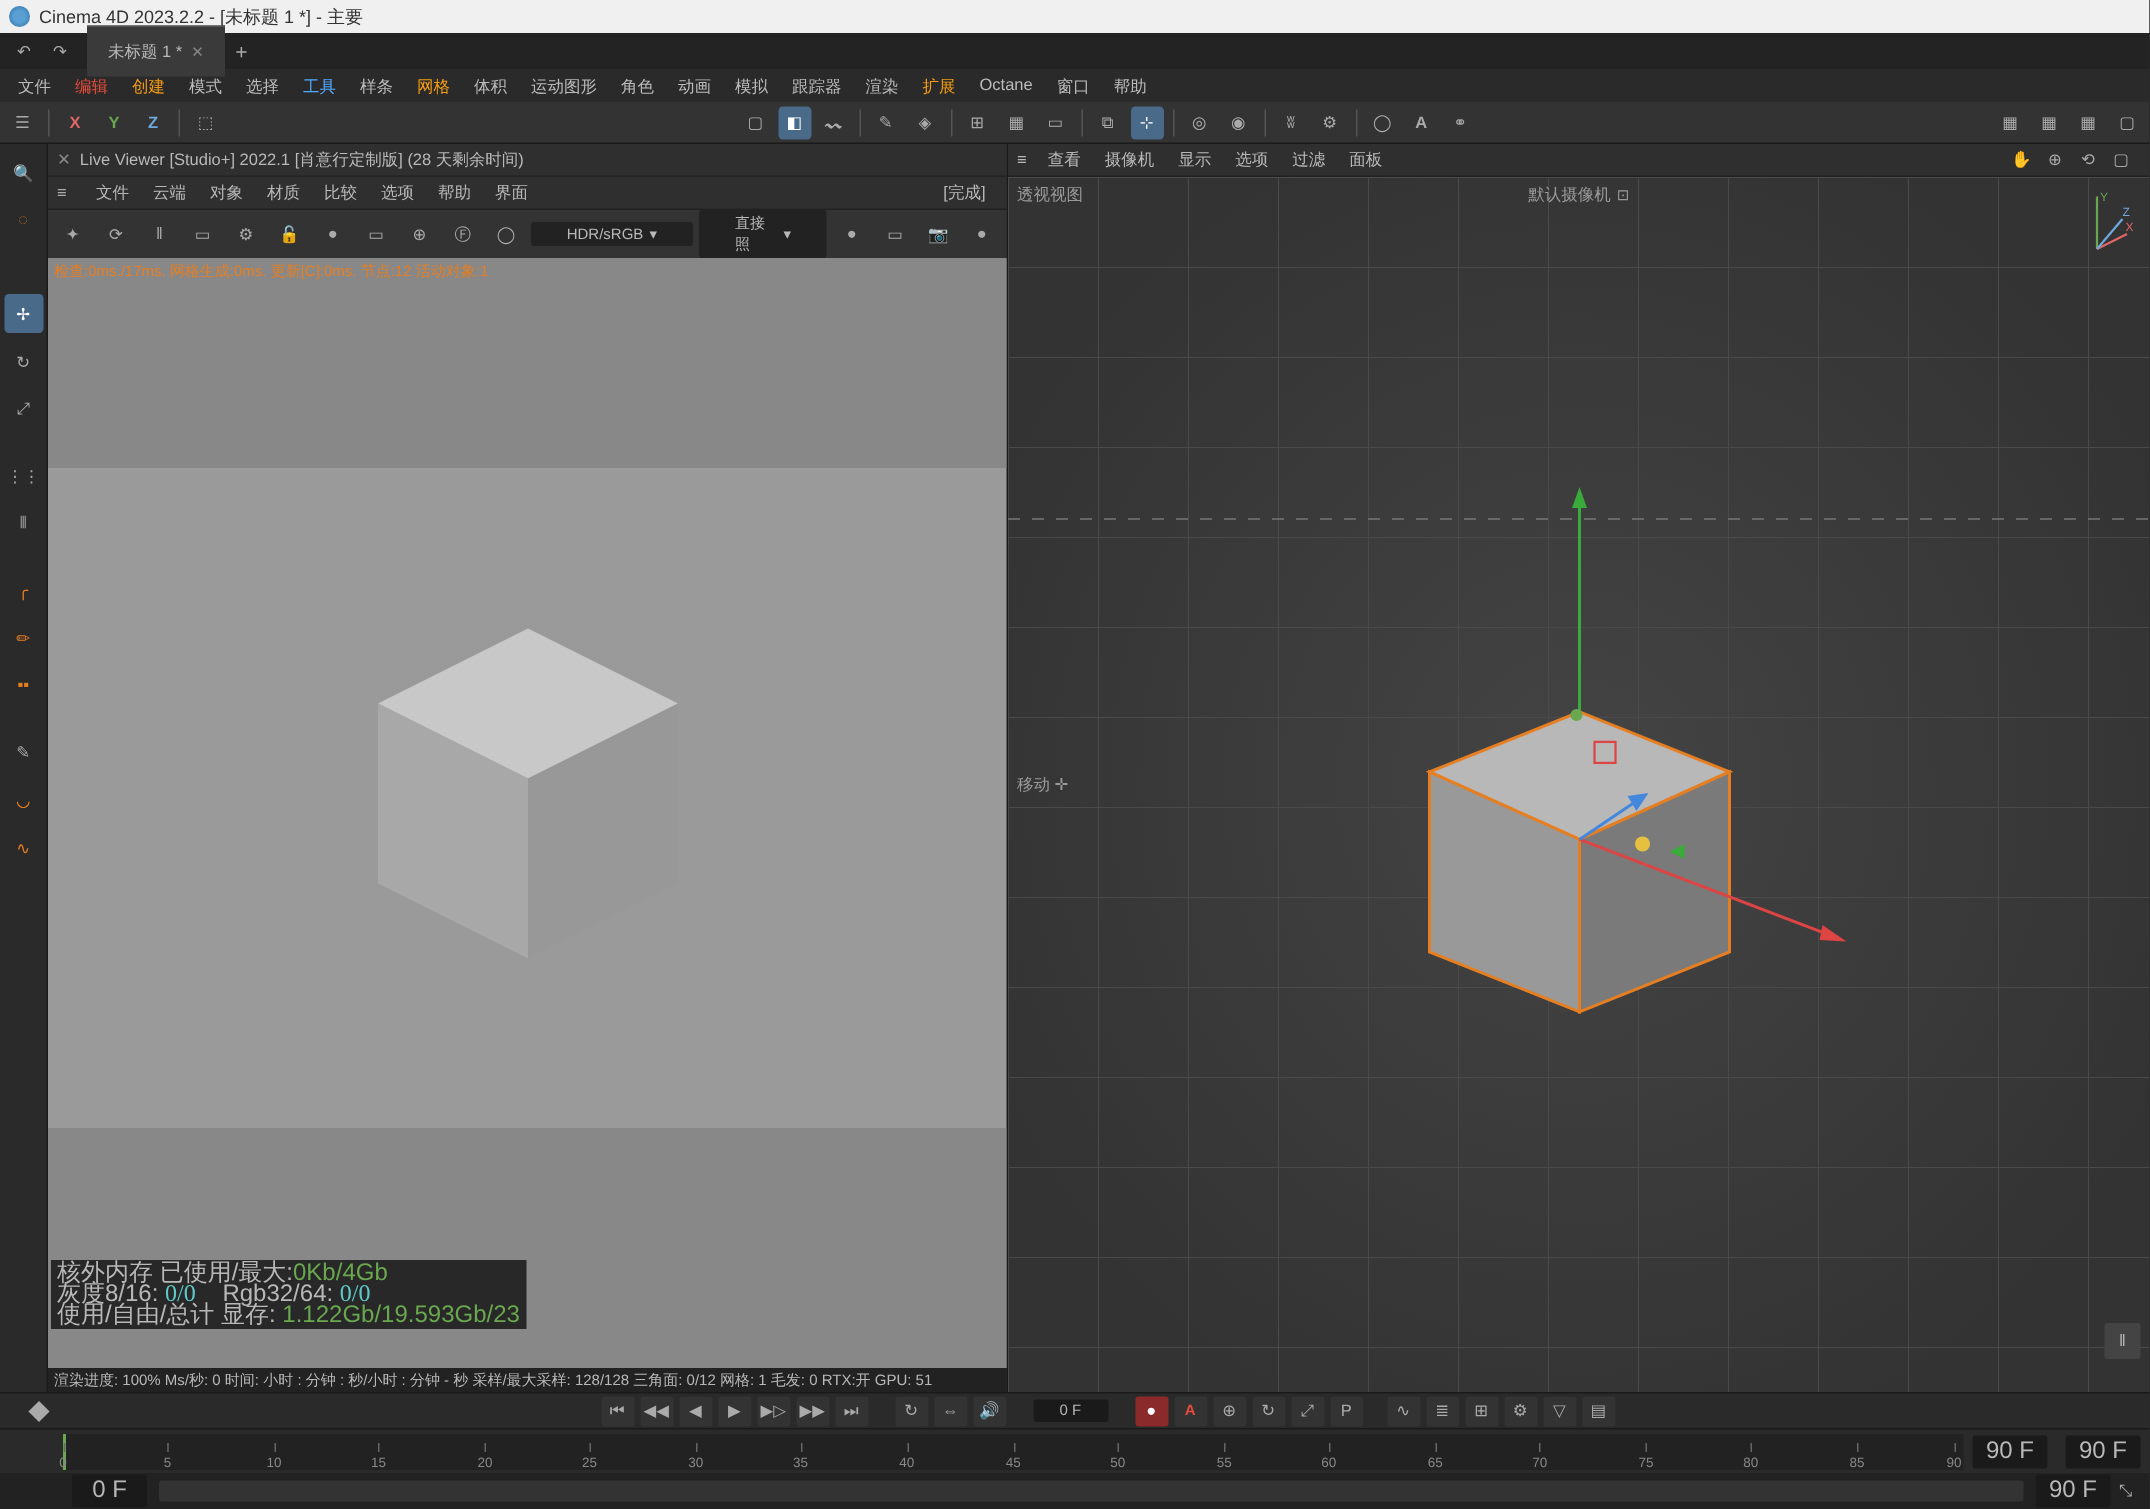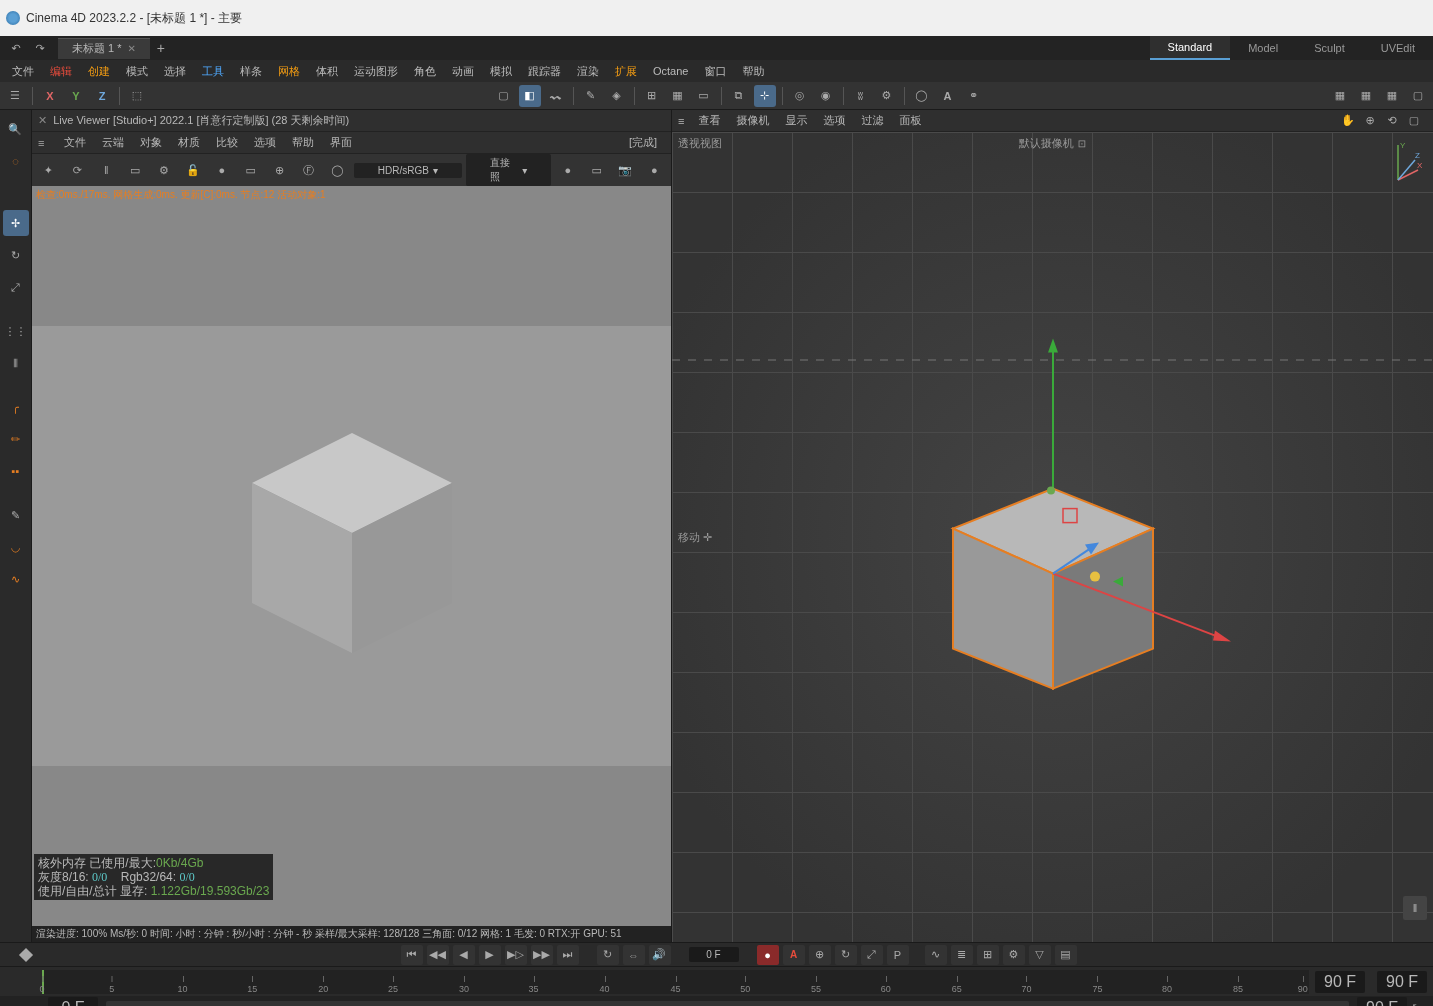--- a/index.html
+++ b/index.html
@@ -1,26 +1,26 @@
 <!DOCTYPE html>
 <html><head>
 <meta charset="utf-8">
 <style>
 * { margin:0; padding:0; box-sizing:border-box; font-family:"Microsoft YaHei",Arial,sans-serif; }
 body { background:#2a2a2a; color:#b8b8b8; font-size:11px; overflow:hidden; width:1433px; height:1006px; position:relative; }
 
 
-.titlebar { height:36px; background:#f0f0f0; color:#333; display:flex; align-items:center; padding:0 6px; font-size:12px; }
+.titlebar { height:22px; background:#f0f0f0; color:#333; display:flex; align-items:center; padding:0 6px; font-size:12px; }
 .titlebar .cicon { width:14px; height:14px; margin-right:6px; background:radial-gradient(circle,#5a9fd4 40%,#2a6ba0 100%); border-radius:50%; }
 
 
 .tabrow { height:24px; background:#232323; display:flex; align-items:center; }
 .tabrow .undo-redo { display:flex; gap:4px; padding:0 6px; }
 .tabrow .urbtn { width:20px; height:18px; display:flex; align-items:center; justify-content:center; color:#aaa; }
-.tabrow .tab { height:21px; background:#3a3a3a; padding:0 14px; display:flex; align-items:center; gap:6px; border-top:1px solid #555; margin-left:2px; position:relative; }
+.tabrow .tab { height:34px; background:#3a3a3a; padding:0 14px; display:flex; align-items:center; gap:6px; border-top:1px solid #555; margin-left:2px; position:relative; }
 .tabrow .tab .x { color:#888; font-size:10px; }
 .tabrow .addtab { width:22px; text-align:center; color:#aaa; font-size:14px; }
 .tabrow .spacer { flex:1; }
 .tabrow .right-tabs { display:flex; }
 .tabrow .rtab { padding:0 18px; height:24px; display:flex; align-items:center; color:#999; }
 .tabrow .rtab.active { color:#fff; border-bottom:2px solid #5a9fd4; background:#2f2f2f; }
 
 
 .mainmenu { height:22px; background:#2a2a2a; display:flex; align-items:center; padding:0 4px; gap:0; }
 .mainmenu .mitem { padding:0 8px; height:22px; display:flex; align-items:center; color:#bbb; cursor:pointer; }
@@ -53,21 +53,21 @@
 .lvmenu .burger { width:18px; color:#aaa; }
 .lvmenu .lm { padding:0 8px; }
 .lvtools { height:32px; background:#333; display:flex; align-items:center; padding:0 4px; gap:4px; }
 .lvtools .lvt { width:26px; height:26px; display:flex; align-items:center; justify-content:center; color:#aaa; }
 .lvtools .dd { background:#222; padding:2px 24px; border-radius:2px; display:flex; align-items:center; gap:4px; font-size:10px; }
 .lvrender { flex:1; background:#9a9a9a; position:relative; overflow:hidden; }
 .lvrender .topbar { position:absolute; top:0; left:0; right:0; height:140px; background:#888; }
 .lvrender .botbar { position:absolute; bottom:0; left:0; right:0; height:160px; background:#888; }
 .lvrender .status { position:absolute; top:2px; left:4px; color:#e67e22; font-size:10px; z-index:5; }
 .lvrender .cube3d { position:absolute; left:50%; top:50%; transform:translate(-50%,-55%); }
-.lvmeminfo { position:absolute; bottom:26px; left:2px; background:rgba(30,30,30,0.9); padding:2px 4px; font-size:12px; line-height:14px; }
+.lvmeminfo { position:absolute; bottom:26px; left:2px; background:rgba(30,30,30,0.9); padding:2px 4px; font-size:16px; line-height:14px; }
 .lvmeminfo .g { color:#6aa84f; }
 .lvmeminfo .c { color:#5dc9c9;font-family:Liberation Serif, serif; }
 .lvstatbar { height:16px; background:#222; display:flex; align-items:center; padding:0 4px; font-size:10px; gap:6px; }
 
 
 .viewport { flex:1; background:#3a3a3a; display:flex; flex-direction:column; position:relative; }
 .vpmenu { height:22px; background:#2f2f2f; display:flex; align-items:center; padding:0 6px; gap:0; border-bottom:1px solid #222; }
 .vpmenu .lm { padding:0 8px; }
 .vpmenu .rticons { margin-left:auto; display:flex; gap:4px; padding-right:4px; }
 .vpmenu .rticons .ri { width:18px; height:18px; display:flex; align-items:center; justify-content:center; color:#aaa; }
@@ -121,26 +121,20 @@
   <div class="undo-redo">
     <div class="urbtn">↶</div>
     <div class="urbtn">↷</div>
   </div>
   <div class="tab">
     <span>未标题 1 *</span>
     <span class="x">✕</span>
   </div>
   <div class="addtab">+</div>
   <div class="spacer"></div>
-  <div class="right-tabs">
-    <div class="rtab active">Standard</div>
-    <div class="rtab">Model</div>
-    <div class="rtab">Sculpt</div>
-    <div class="rtab">UVEdit</div>
-  </div>
 </div>
 
 <div class="mainmenu">
   <div class="mitem">文件</div>
   <div class="mitem hl1">编辑</div>
   <div class="mitem hl2">创建</div>
   <div class="mitem">模式</div>
   <div class="mitem">选择</div>
   <div class="mitem hl3">工具</div>
   <div class="mitem">样条</div>

